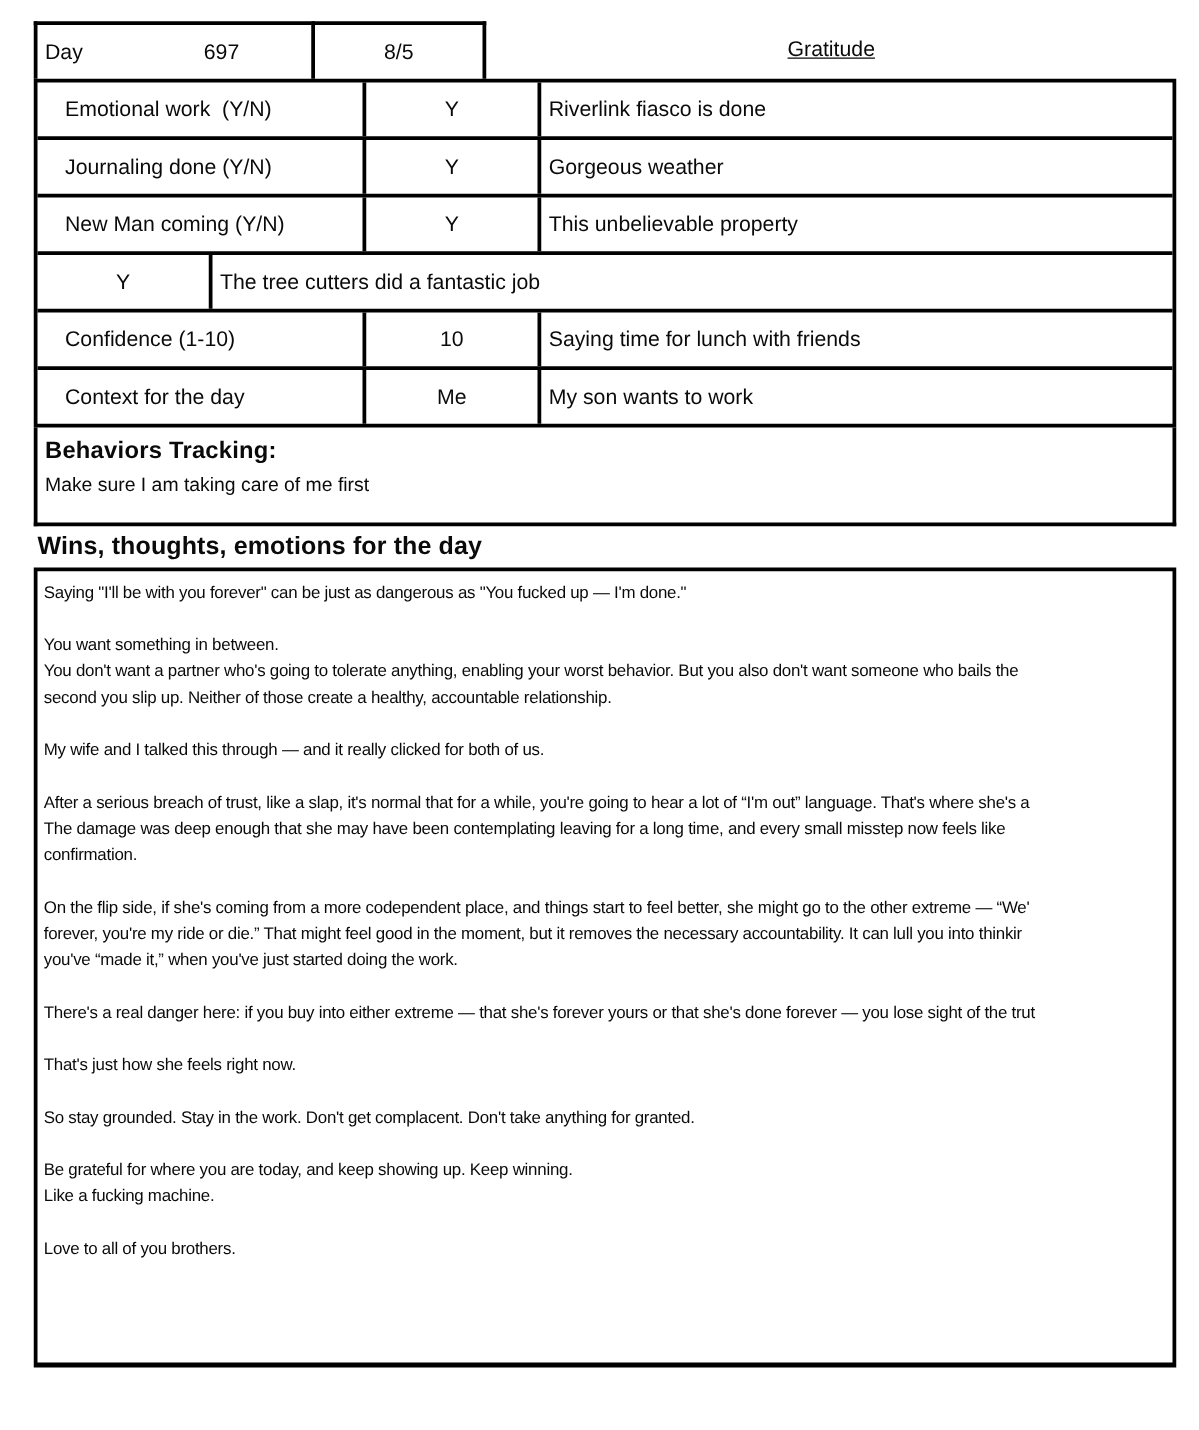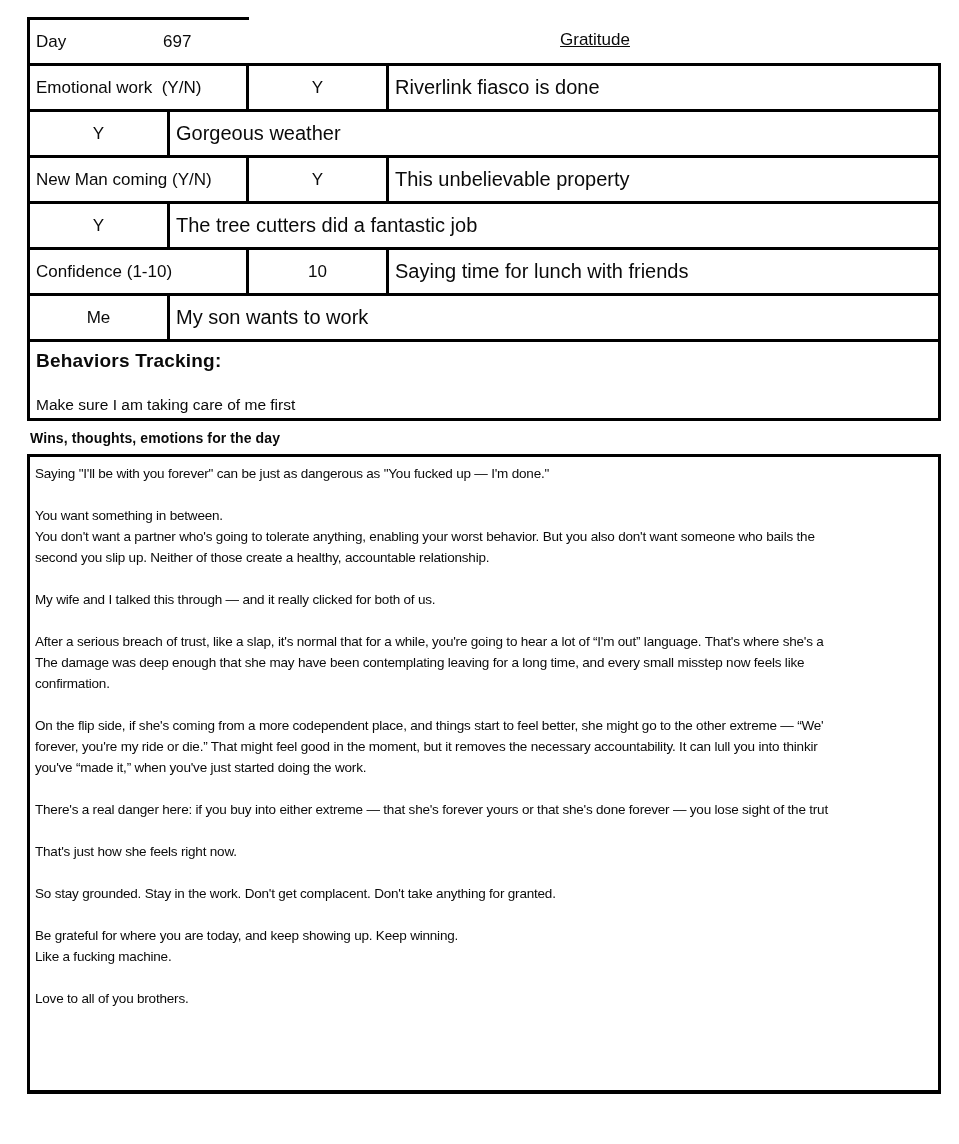--- a/index.html
+++ b/index.html
@@ -43,70 +43,69 @@
     flex: 1;
     display: flex; align-items: center; justify-content: center;
     font-size: 17px;
     text-decoration: underline;
   }
 
   .rows-box { border: 3px solid #000; }
   .t-row { display: flex; height: 46px; border-top: 3px solid #000; }
   .t-row:first-child { border-top: none; height: 43px; }
   .rc1 {
-    width: 219px;
+    width: 263px;
     border-right: 3px solid #000;
     display: flex; align-items: center;
-    padding-left: 6px;
+    padding-left: 22px;
     font-size: 17px;
     white-space: pre;
   }
   .rc2 {
     width: 140px;
     border-right: 3px solid #000;
     display: flex; align-items: center; justify-content: center;
     font-size: 17px;
   }
   .rc3 {
     flex: 1;
     display: flex; align-items: center;
     padding-left: 6px;
-    font-size: 20px;
+    font-size: 17px;
     white-space: pre;
   }
 
   
   .behaviors-box {
     position: relative;
     height: 79px;
     border: 3px solid #000; border-top: none;
     overflow: hidden;
   }
   .behaviors-title {
     position: absolute; left: 6px; top: 8px;
     font-size: 19px; font-weight: 600;
     letter-spacing: 0.2px;
   }
   .behaviors-note {
     position: absolute; left: 6px; top: 38px;
     font-size: 15.5px;
-    margin-top: 16px;
   }
   .behaviors-intention {
     position: absolute; left: 6px; top: 87px;
     font-size: 16px;
     white-space: pre;
   }
 
   
   .wins-heading {
     height: 33px;
     display: flex; align-items: center;
     padding-left: 3px;
-    font-size: 14px; font-weight: 700;
+    font-size: 20px; font-weight: 700;
     letter-spacing: 0.1px;
   }
 
   
   .journal-box {
     height: 640px;
     border: 3px solid #000;
     border-bottom-width: 4px;
     overflow: hidden;
   }
@@ -123,48 +122,51 @@
 <body>
 
 <div class="page">
   <div class="sheet">
 
     <div class="hdr-row">
       <div class="hdr-c1">
         <span>Day</span>
         <span class="day-num">697</span>
       </div>
+      <div class="hdr-c2">8/5</div>
       <div class="hdr-c3">Gratitude</div>
     </div>
 
     <div class="rows-box">
       <div class="t-row">
         <div class="rc1">Emotional work  (Y/N)</div>
         <div class="rc2">Y</div>
         <div class="rc3">Riverlink fiasco is done</div>
       </div>
       <div class="t-row">
+        <div class="rc1">Journaling done (Y/N)</div>
         <div class="rc2">Y</div>
         <div class="rc3">Gorgeous weather</div>
       </div>
       <div class="t-row">
         <div class="rc1">New Man coming (Y/N)</div>
         <div class="rc2">Y</div>
         <div class="rc3">This unbelievable property</div>
       </div>
       <div class="t-row">
         <div class="rc2">Y</div>
         <div class="rc3">The tree cutters did a fantastic job</div>
       </div>
       <div class="t-row">
         <div class="rc1">Confidence (1-10)</div>
         <div class="rc2">10</div>
         <div class="rc3">Saying time for lunch with friends</div>
       </div>
       <div class="t-row">
+        <div class="rc1">Context for the day</div>
         <div class="rc2">Me</div>
         <div class="rc3">My son wants to work</div>
       </div>
     </div>
 
     <div class="behaviors-box">
       <div class="behaviors-title">Behaviors Tracking:</div>
       <div class="behaviors-note">Make sure I am taking care of me first</div>
       <div class="behaviors-intention">IW Intention: Be a lighthouse.  Get in two french classes.</div>
     </div>

